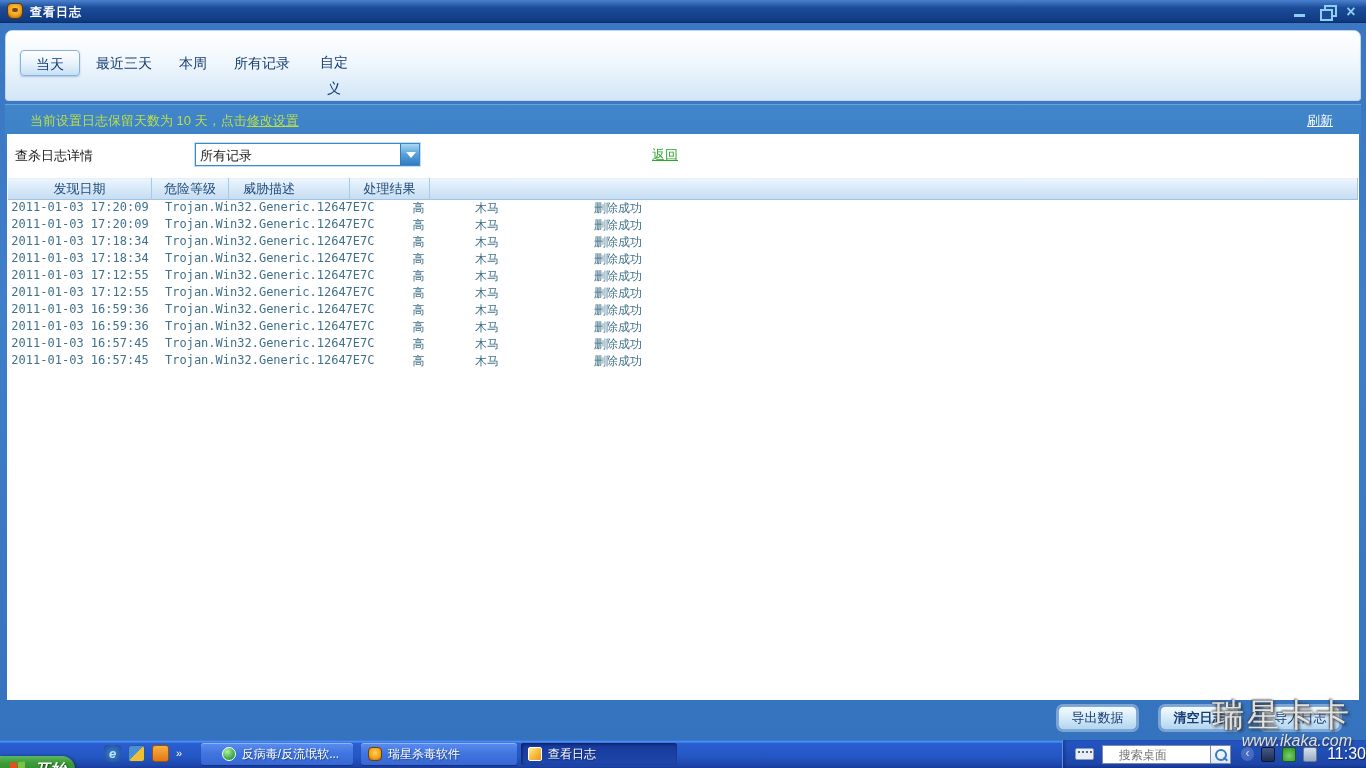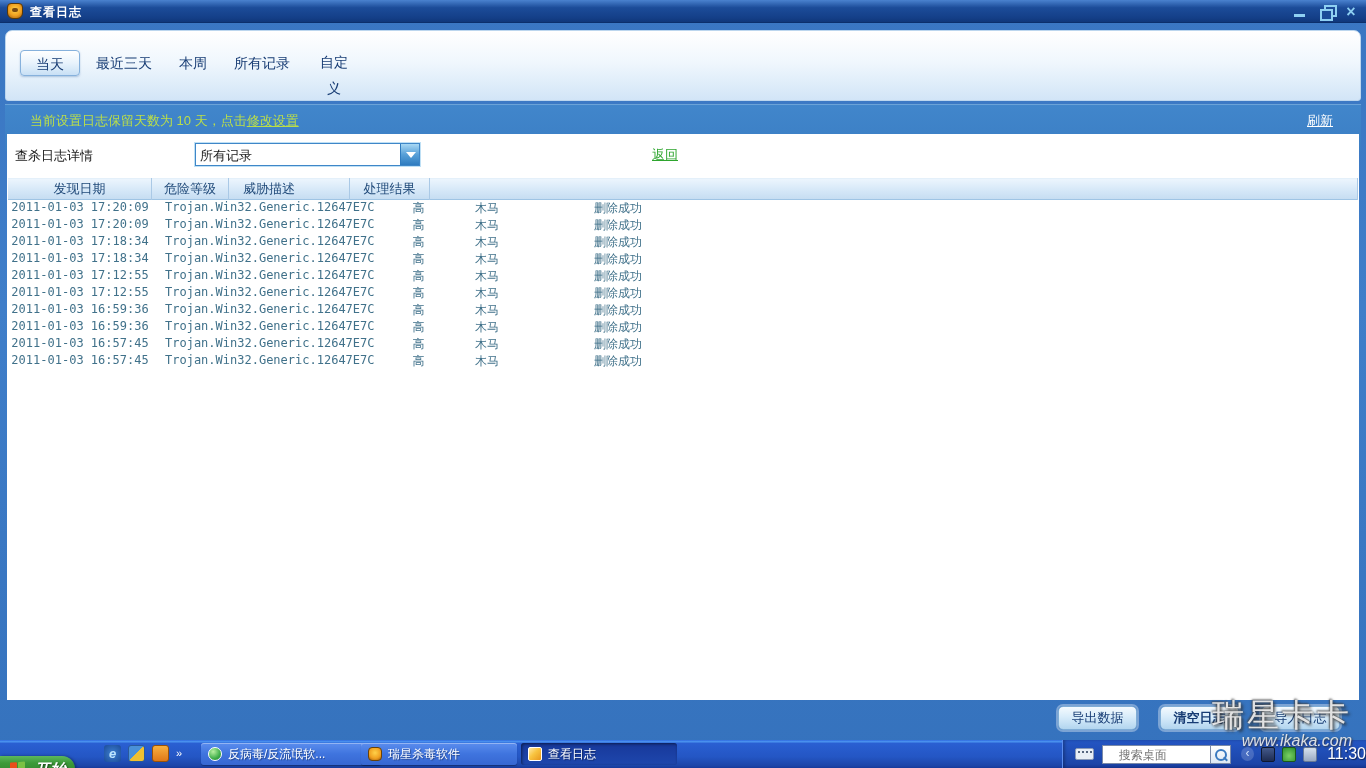--- a/index.html
+++ b/index.html
@@ -119,21 +119,21 @@
   .ql-ie { color:#bfe6ff; font-style:italic; background:radial-gradient(circle,#3d7fd0 0%,#1c4c99 100%); }
   .ql-desktop { background:linear-gradient(135deg,#4a90d8 50%,#f0c030 50%); border:1px solid #2a5a9a; }
   .ql-gift { background:linear-gradient(180deg,#f8b040 0%,#e07818 100%); border:1px solid #9a5208; }
   .ql-chevron { color:#ffffff; font-size:11px; line-height:17px; cursor:pointer; }
   .task-btn { position:absolute; top:3px; height:22px; border-radius:3px; cursor:pointer;
     display:flex; align-items:center; color:#ffffff; font-size:12px;
     background:linear-gradient(180deg,#5b8dee 0%,#3f74de 50%,#3767d2 100%);
     box-shadow:inset 0 1px 0 rgba(255,255,255,.35), 0 1px 1px rgba(0,0,0,.3); }
   .task-btn.active { background:linear-gradient(180deg,#17389a 0%,#1e47ad 100%);
     box-shadow:inset 1px 1px 3px rgba(0,0,0,.5); }
-  .tbtn-0 { left:201px; width:180px; }
+  .tbtn-0 { left:201px; width:152px;justify-content:center; }
   .tbtn-1 { left:361px; width:156px; }
   .tbtn-2 { left:521px; width:156px; }
   .task-ico { width:14px; height:14px; margin:0 6px 0 7px; border-radius:50%; flex:0 0 auto; }
   .ico-green-circle { background:radial-gradient(circle at 35% 30%,#b8f0a0 0%,#3fae4a 60%,#1e7a2a 100%);
     border:1px solid #ffffff; }
   .ico-lion { background:radial-gradient(circle at 50% 40%,#ffd24a 0%,#f0a020 60%,#9c5a10 100%);
     border:1px solid #6a4208; border-radius:4px; }
   .ico-log { background:linear-gradient(135deg,#ffe9a8 0%,#f8c440 45%,#e8961c 100%);
     border:1px solid #ffffff; border-radius:2px; }
   .task-label { white-space:nowrap; overflow:hidden; text-shadow:1px 1px 1px rgba(0,0,0,.4); }

